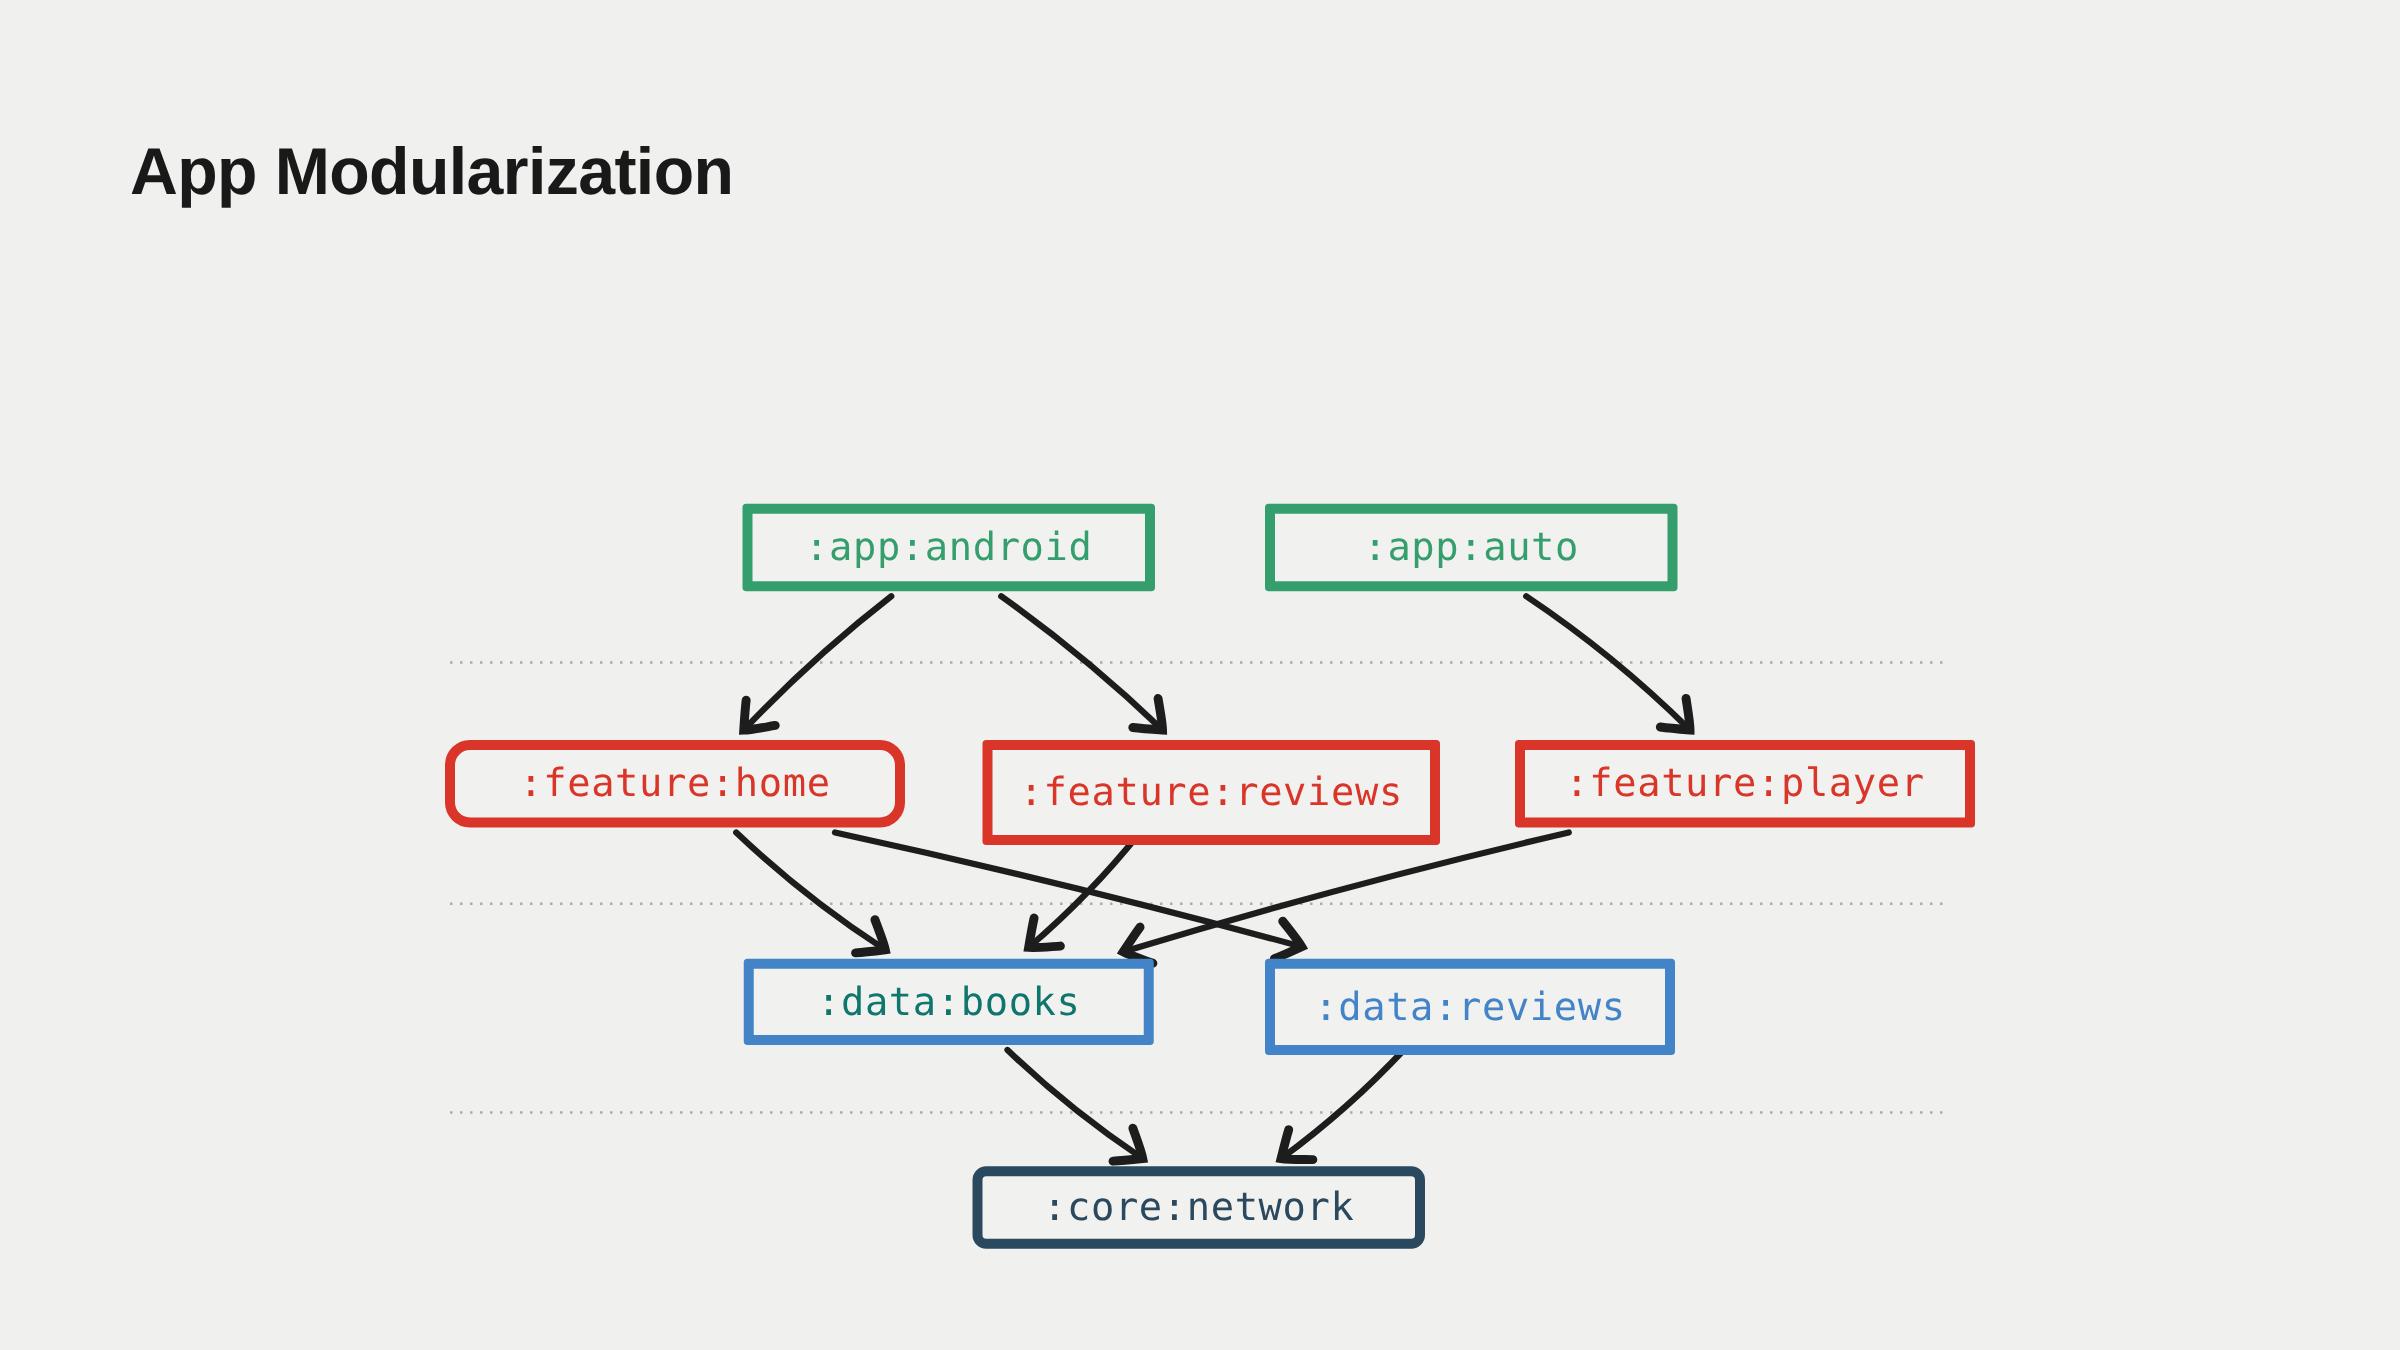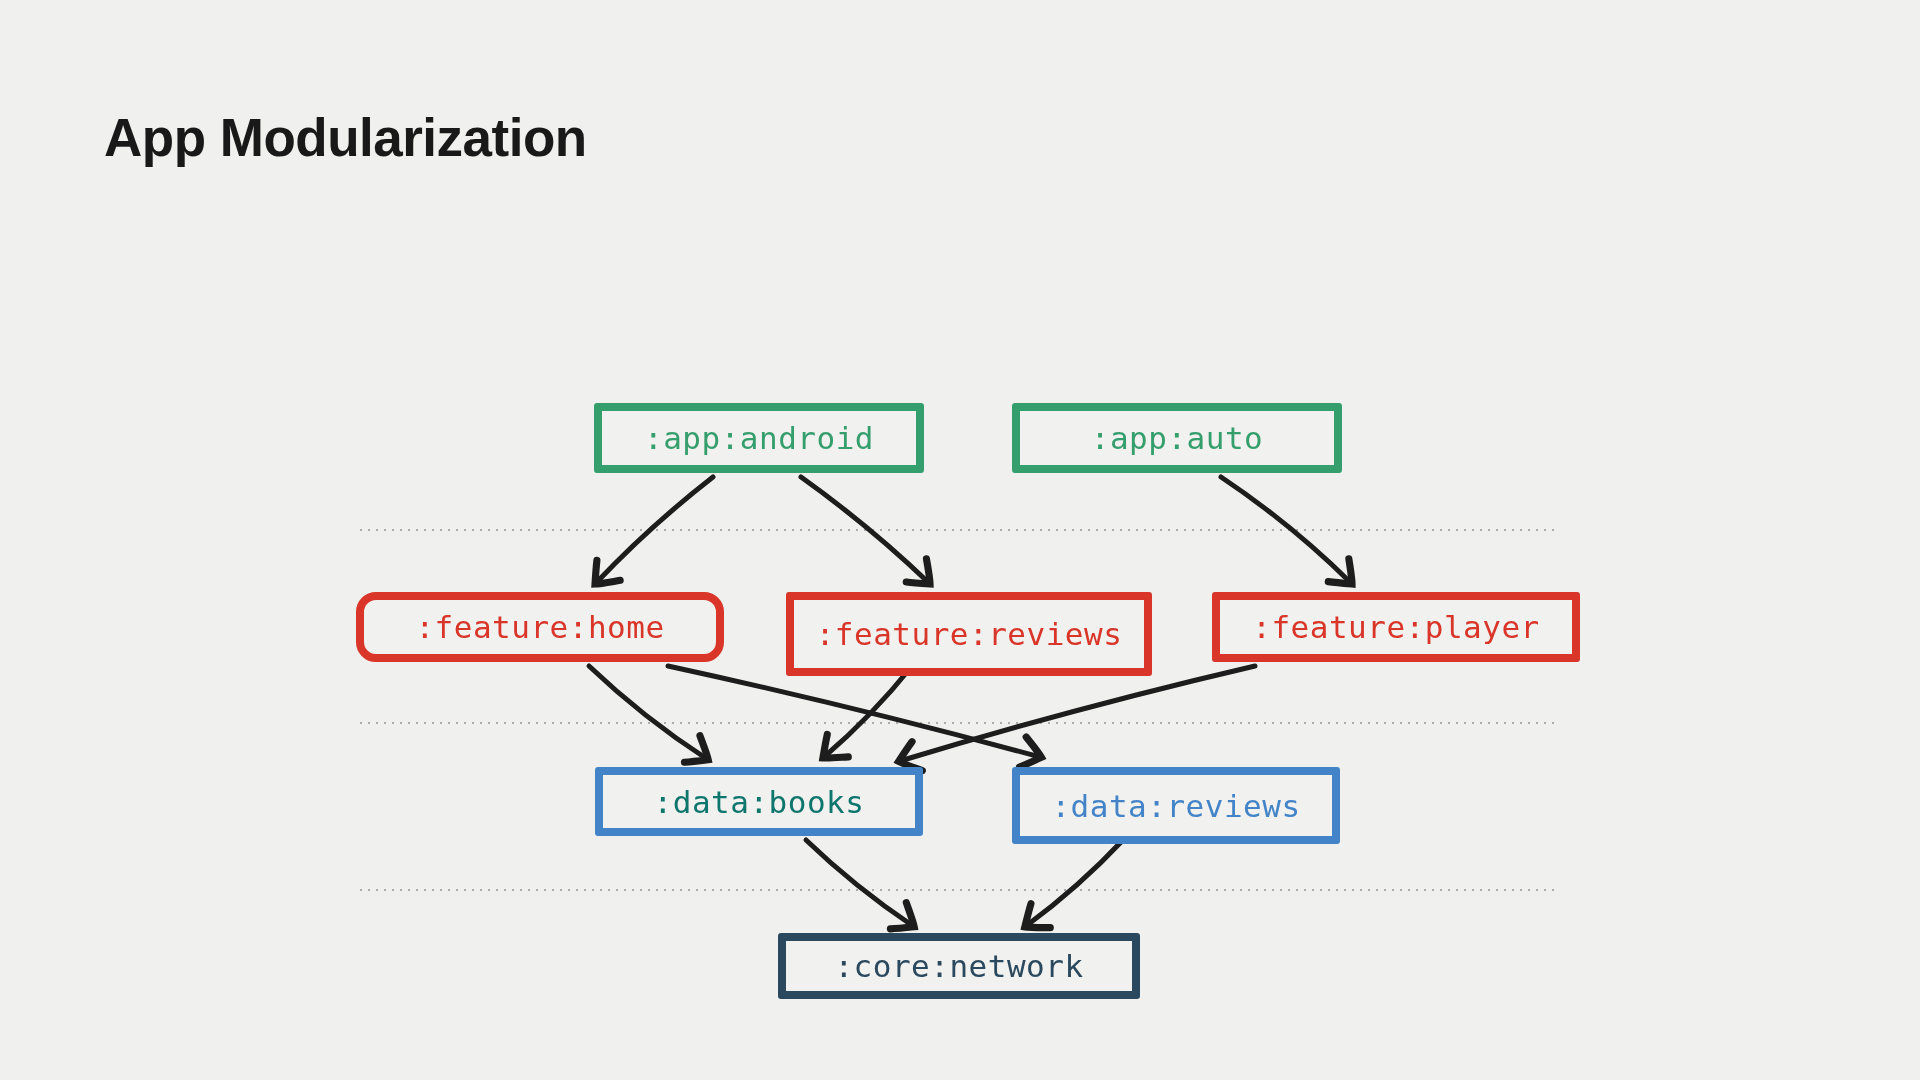--- a/index.html
+++ b/index.html
@@ -111,18 +111,18 @@
         </div>
         <div class="module-node" style="left: 1212px; top: 592px; width: 368px; height: 70px; border-color: rgb(217, 53, 41); color: rgb(217, 53, 41);">
           <span>:feature:player</span>
         </div>
         <div class="module-node" style="left: 595px; top: 767px; width: 328px; height: 69px; border-color: rgb(67, 132, 200); color: #0f766e;">
           <span>:data:books</span>
         </div>
         <div class="module-node" style="left: 1012px; top: 767px; width: 328px; height: 77px; border-color: rgb(67, 132, 200); color: rgb(67, 132, 200);">
           <span>:data:reviews</span>
         </div>
-        <div class="module-node" style="left: 778px; top: 933px; width: 362px; height: 66px; border-color: rgb(42, 72, 94); color: rgb(42, 72, 94);">
+        <div class="module-node" style="left: 778px; top: 933px; width: 362px; height: 66px; border-color: rgb(42, 72, 94); color: rgb(42, 72, 94); border-radius: 11px;">
           <span>:core:network</span>
         </div>
       </div>
   </div>
 </div>
 
 </body></html>

